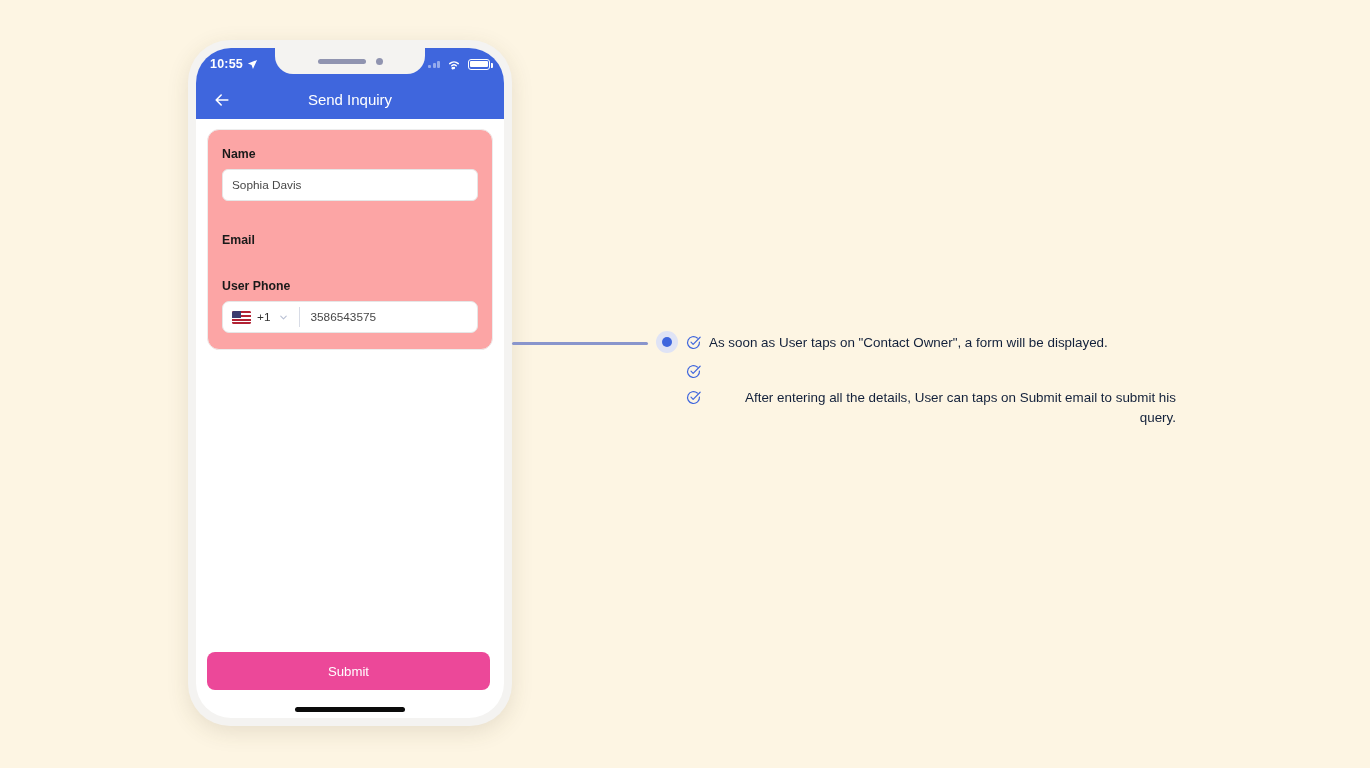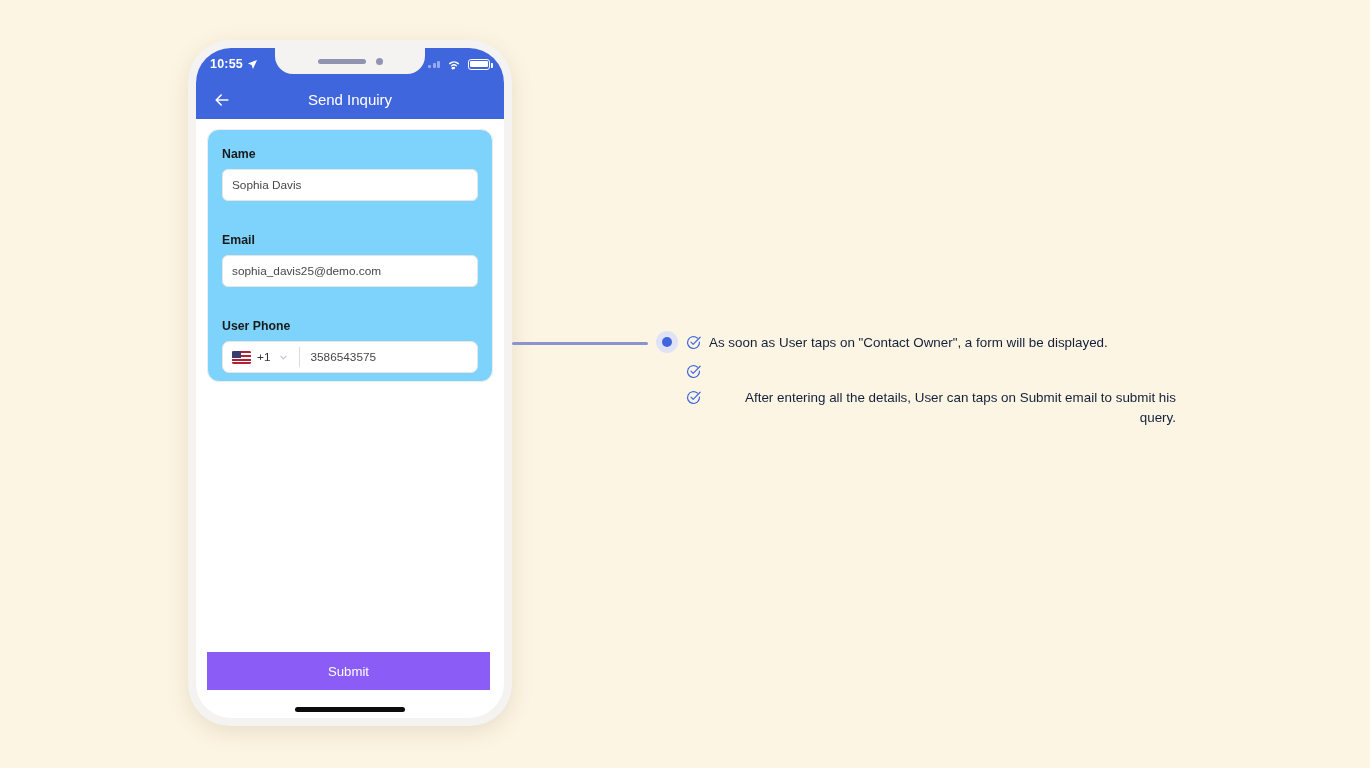--- a/index.html
+++ b/index.html
@@ -82,24 +82,24 @@
   }
   .back-arrow { width: 20px; height: 20px; color: #fff; display:block; }
   .appbar-title {
     position: absolute; left: 0; right: 0; text-align: center;
     color: #fff; font-size: 15px; pointer-events: none;
   }
 
   
   .form-card {
     margin: 10px 11px 0 11px;
-    background: #7dd3fc;
+    background: #fca5a5;
     border: 1px solid #EDEDED;
     border-radius: 12px;
-    padding: 17px 14px 8px 14px;
+    padding: 17px 14px 16px 14px;
   }
   .field-label {
     font-size: 12.3px; font-weight: bold; color: #1A1A1A;
     margin-bottom: 8px;
   }
   .field-label.spaced { margin-top: 32px; }
   .text-input {
     width: 100%; height: 32px;
     background: #FFFFFF;
     border: 1px solid #E6E6E6;
@@ -139,22 +139,22 @@
   .phone-divider {
     width: 1px; height: 20px; background: #D8DCE6; margin: 0 10px;
   }
   .phone-number { color: #474747; }
 
   
   .submit-btn {
     position: absolute;
     left: 11px; right: 14px; bottom: 28px;
     height: 38px;
-    background: #8b5cf6;
-    border: none; border-radius: 0;
+    background: #ec4899;
+    border: none; border-radius: 8px;
     color: #fff; font-size: 13.2px;
     font-family: "Liberation Sans", sans-serif;
     cursor: pointer;
   }
   .home-indicator {
     position: absolute; bottom: 6px; left: 50%;
     transform: translateX(-50%);
     width: 110px; height: 5px;
     background: #0B0B0B; border-radius: 3px;
   }
@@ -233,21 +233,20 @@
         </svg>
         <div class="appbar-title">Send Inquiry</div>
       </div>
 
       <div class="form-card">
 
         <div class="field-label">Name</div>
         <div class="text-input">Sophia Davis</div>
 
         <div class="field-label spaced">Email</div>
-        <div class="text-input">sophia_davis25@demo.com</div>
 
         <div class="field-label spaced">User Phone</div>
         <div class="phone-row">
           <div class="cc-picker">
             <span class="flag">
               <span class="stripes"></span>
                 <span class="canton"></span>
             </span>
             <span class="cc-code">+1</span>
             <svg class="chev" viewBox="0 0 24 24" fill="none">

